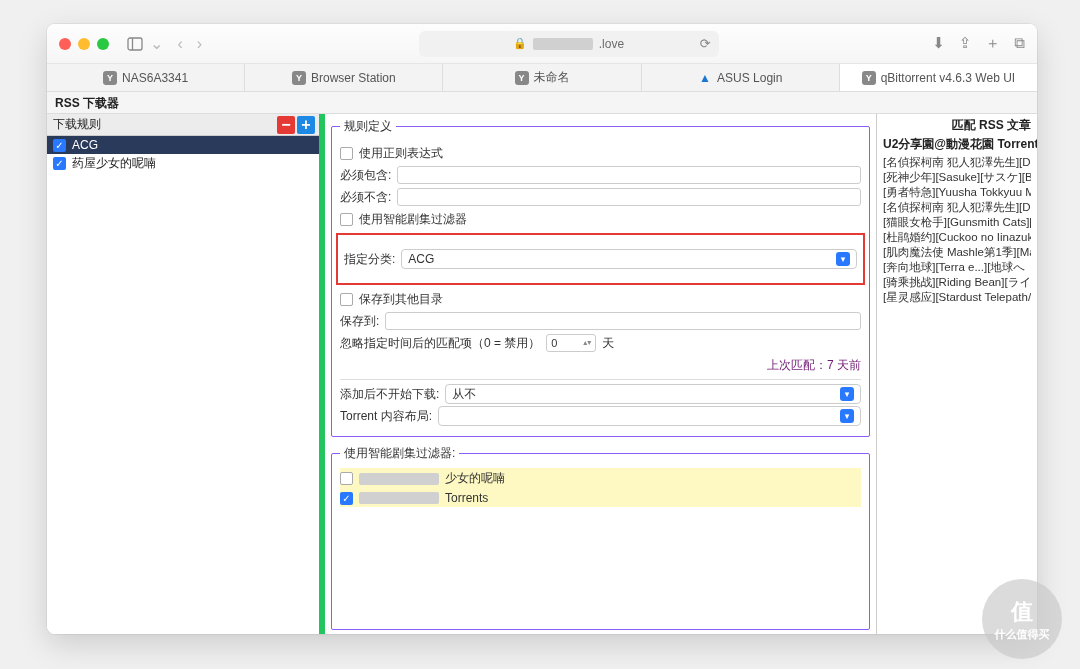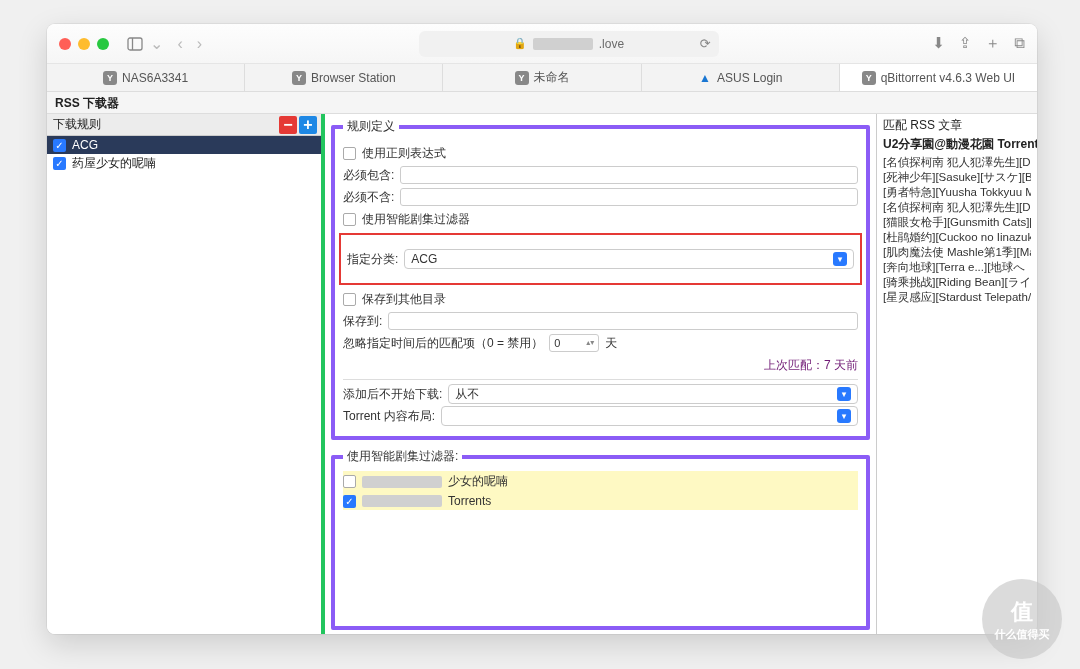--- a/index.html
+++ b/index.html
@@ -25,52 +25,52 @@
   .tab { flex:1; display:flex; align-items:center; justify-content:center; gap:5px; border-right:1px solid #ddd; color:#555; background:#f3f3f3; }
   .tab.active { background: #fff; }
   .tab:last-child { border-right:none; }
   .favicon { width:14px; height:14px; background:#888; color:#fff; font-size:9px; font-weight:bold; display:flex; align-items:center; justify-content:center; border-radius:3px; }
   .favicon.asus { background:none; color:#1976d2; font-size:12px; font-weight:bold; }
   
   .apphdr { height:22px; background:#f5f5f5; border-bottom:1px solid #ddd; font-size:12px; font-weight:bold; padding:3px 8px; color:#222; }
   
   .appbody { flex:1; display:flex; overflow:hidden; }
   .col { display:flex; flex-direction:column; }
-  .col-left { width:278px; border-right:4px solid #22c55e; }
+  .col-left { width:278px; border-right:6px solid #22c55e; }
   .col-mid { flex:1; border-right:1px solid #ccc; overflow:hidden; }
   .col-right { width:160px; overflow:hidden; }
   
   .panelhdr { height:22px; background:#ececec; border-bottom:1px solid #ccc; display:flex; align-items:center; justify-content:space-between; padding:0 4px 0 6px; font-size:12px; color:#222; }
   .pm-btns { display:flex; gap:2px; }
   .pm { width:18px; height:18px; color:#fff; font-weight:bold; font-size:16px; display:flex; align-items:center; justify-content:center; border-radius:2px; line-height:1; }
   .pm.minus { background:#e53935; } .pm.plus { background:#1e88e5; }
   .rulelist { flex:1; background:#fff; overflow:auto; }
   .ruleitem { height:18px; display:flex; align-items:center; gap:6px; padding:0 6px; font-size:12px; color:#222; }
   .ruleitem.sel { background:#2a3a5a; color:#fff; }
   .cb { width:13px; height:13px; background:#2879ff; border-radius:2px; display:flex; align-items:center; justify-content:center; color:#fff; font-size:10px; flex-shrink:0; }
   .cb.empty { background:#fff; border:1px solid #aaa; }
   
   .midwrap { padding:4px 6px; display:flex; flex-direction:column; gap:8px; height:100%; }
-  fieldset { border:4px solid #8b5cf6; border-radius:2px; padding:6px 8px 8px 8px; font-size:12px; color:#333; }
+  fieldset { border:1px solid #8b5cf6; border-radius:2px; padding:6px 8px 8px 8px; font-size:12px; color:#333; }
   legend { padding:0 4px; font-size:12px; color:#333; }
   .frow { display:flex; align-items:center; gap:6px; min-height:20px; margin:2px 0; }
   .frow label { flex-shrink:0; }
   .frow .txtin { flex:1; height:18px; border:1px solid #ccc; border-radius:3px; background:#fff; }
   .sep { height:1px; background:#ddd; margin:4px 0; }
   .redbox { border:2px solid #e53935; padding:12px 6px; margin:4px -4px; }
   .sel-wide { flex:1; height:20px; border:1px solid #ccc; border-radius:4px; background:#fff; padding:0 6px; display:flex; align-items:center; justify-content:space-between; font-size:12px; }
   .sel-wide .caret { width:14px; height:14px; background:#2879ff; border-radius:3px; color:#fff; font-size:9px; display:flex; align-items:center; justify-content:center; }
   .numin { width:50px; height:18px; border:1px solid #ccc; border-radius:3px; display:flex; align-items:center; justify-content:space-between; padding:0 4px; font-size:11px; }
   .numin .spn { color:#888; font-size:8px; line-height:1; }
   .rightlabel { margin-left:auto; color:#701a75; font-size:12px; }
   .feedlist { background:#fef9c3; }
   .feeditem { display:flex; align-items:center; gap:6px; padding:2px 0; font-size:12px; }
   .feeditem .blur { background:#d0d0d0; width:80px; height:12px; border-radius:2px; }
   
-  .rhdr { font-size:12px; font-weight:normal; padding:3px 6px 2px 6px; color:#222; }
+  .rhdr { font-size:12px; font-weight:bold; padding:3px 6px 2px 6px; color:#222;text-align:right; }
   .rsub { font-size:12px; font-weight:bold; padding:0 6px 2px 6px; color:#222; white-space:nowrap; overflow:hidden; }
   .articles { font-size:11.5px; color:#333; padding:0 6px; line-height:15px; }
   .articles div { white-space:nowrap; overflow:hidden; }
   
   .wm { position:absolute; right:18px; bottom:10px; width:80px; height:80px; border-radius:50%; background:rgba(200,200,200,0.65); display:flex; flex-direction:column; align-items:center; justify-content:center; color:#fff; font-size:11px; font-weight:bold; }
   .wm .big { font-size:22px; }
 </style>
 </head>
 <body>
 

